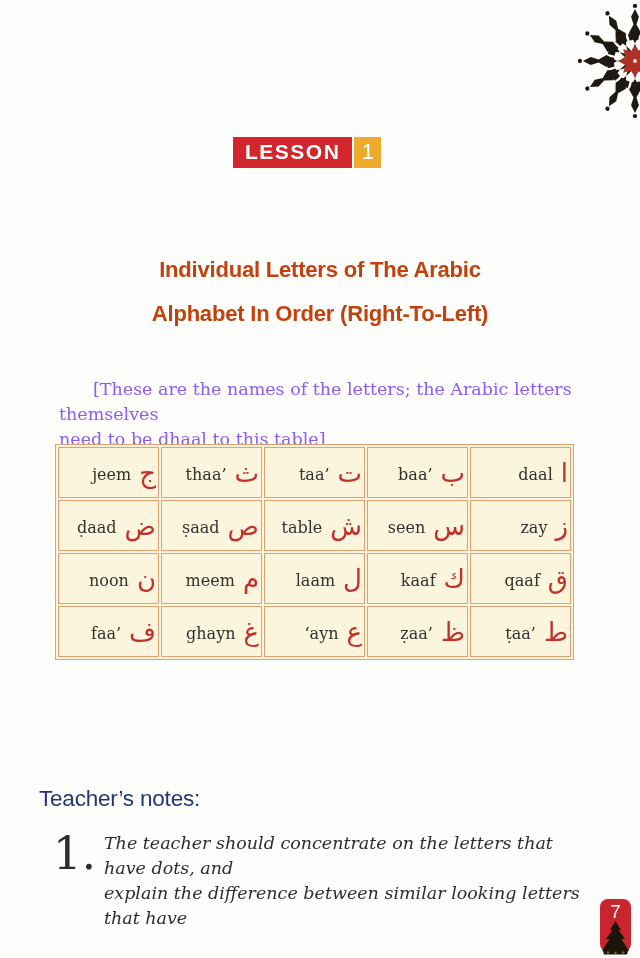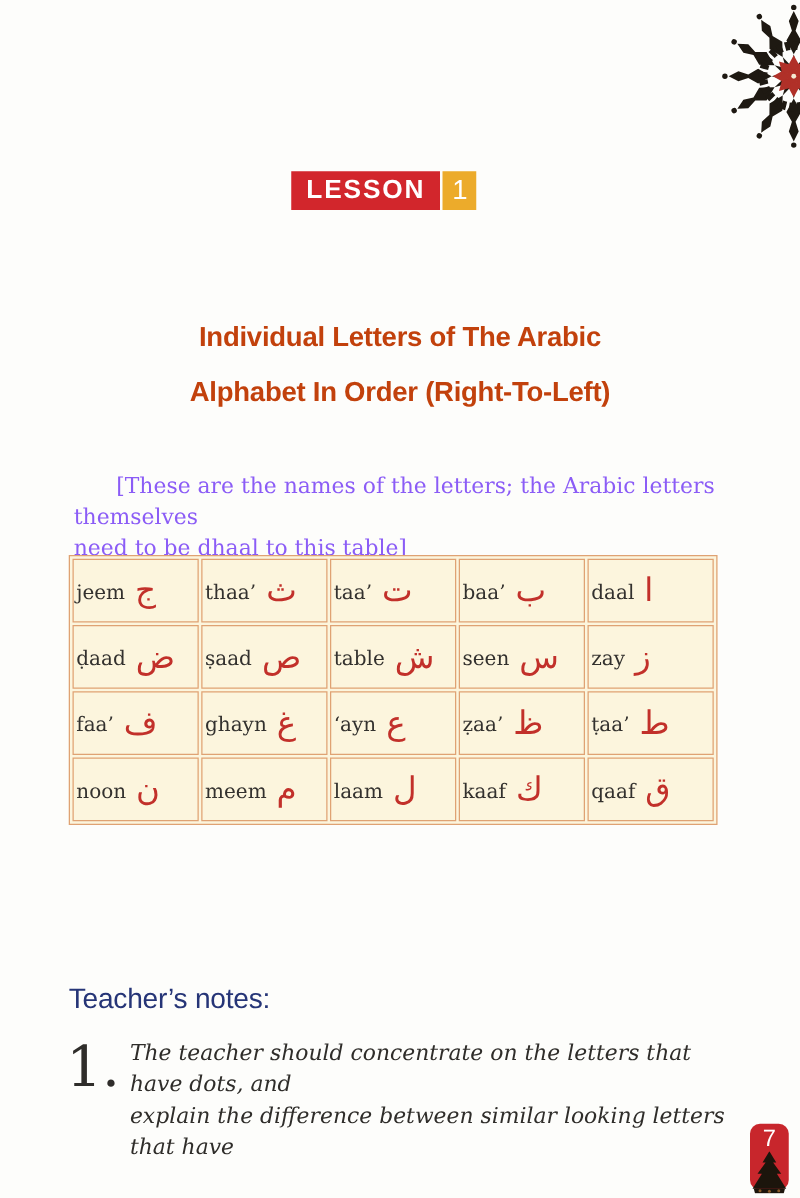--- a/index.html
+++ b/index.html
@@ -41,31 +41,31 @@
   .bracket-note .ln1{text-indent:34px;}
 
   
   .alphabet-table{
     position:absolute;left:55px;top:444px;width:519px;
     border-collapse:separate;border-spacing:2px;
     background:#fcf5dd;border:1px solid #dfa273;table-layout:fixed;
   }
   .alphabet-table td{
     border:1px solid #dfa273;background:#fcf5dd;height:49px;
-    text-align:left;vertical-align:middle;padding:0 2px;white-space:nowrap;
+    text-align:right;vertical-align:middle;padding:0 2px;white-space:nowrap;
   }
   .lname{font-family:"DejaVu Serif",serif;font-size:16px;color:#33312e;}
   .lglyph{
     font-family:"DejaVu Sans",sans-serif;font-size:26px;color:#c2302a;
     margin-left:8px;vertical-align:-2px;
   }
 
   
   .notes-heading{
-    position:absolute;left:55px;top:786px;
+    position:absolute;left:39px;top:786px;
     font-family:"Liberation Sans",sans-serif;font-weight:400;
     font-size:22.5px;color:#263577;letter-spacing:-0.2px;
   }
   .note-item{position:absolute;left:53px;top:829px;width:545px;display:flex;}
   .note-item .num{
     font-family:"DejaVu Serif",serif;font-size:45px;line-height:50px;
     color:#2f2d2a;margin-right:8px;flex:0 0 auto;
   }
   .note-item .txt{font-size:17.5px;line-height:25px;padding-top:2px;font-style:italic;}
 
@@ -148,32 +148,32 @@
         <td><span class="lname">daal</span><span class="lglyph">ا</span></td>
       </tr>
       <tr>
         <td><span class="lname">ḍaad</span><span class="lglyph">ض</span></td>
         <td><span class="lname">ṣaad</span><span class="lglyph">ص</span></td>
         <td><span class="lname">table</span><span class="lglyph">ش</span></td>
         <td><span class="lname">seen</span><span class="lglyph">س</span></td>
         <td><span class="lname">zay</span><span class="lglyph">ز</span></td>
       </tr>
       <tr>
+        <td><span class="lname">noon</span><span class="lglyph">ن</span></td>
+        <td><span class="lname">meem</span><span class="lglyph">م</span></td>
+        <td><span class="lname">laam</span><span class="lglyph">ل</span></td>
+        <td><span class="lname">kaaf</span><span class="lglyph">ك</span></td>
+        <td><span class="lname">qaaf</span><span class="lglyph">ق</span></td>
+      </tr>
+      <tr>
         <td><span class="lname">faa’</span><span class="lglyph">ف</span></td>
         <td><span class="lname">ghayn</span><span class="lglyph">غ</span></td>
         <td><span class="lname">‘ayn</span><span class="lglyph">ع</span></td>
         <td><span class="lname">ẓaa’</span><span class="lglyph">ظ</span></td>
         <td><span class="lname">ṭaa’</span><span class="lglyph">ط</span></td>
-      </tr>
-      <tr>
-        <td><span class="lname">noon</span><span class="lglyph">ن</span></td>
-        <td><span class="lname">meem</span><span class="lglyph">م</span></td>
-        <td><span class="lname">laam</span><span class="lglyph">ل</span></td>
-        <td><span class="lname">kaaf</span><span class="lglyph">ك</span></td>
-        <td><span class="lname">qaaf</span><span class="lglyph">ق</span></td>
       </tr>
     </tbody>
 </table>
 
 <div class="notes-heading">Teacher’s notes:</div>
 
 <div class="note-item">
   <span class="num">1.</span>
   <span class="txt">
     <div>The teacher should concentrate on the letters that have dots, and</div>

